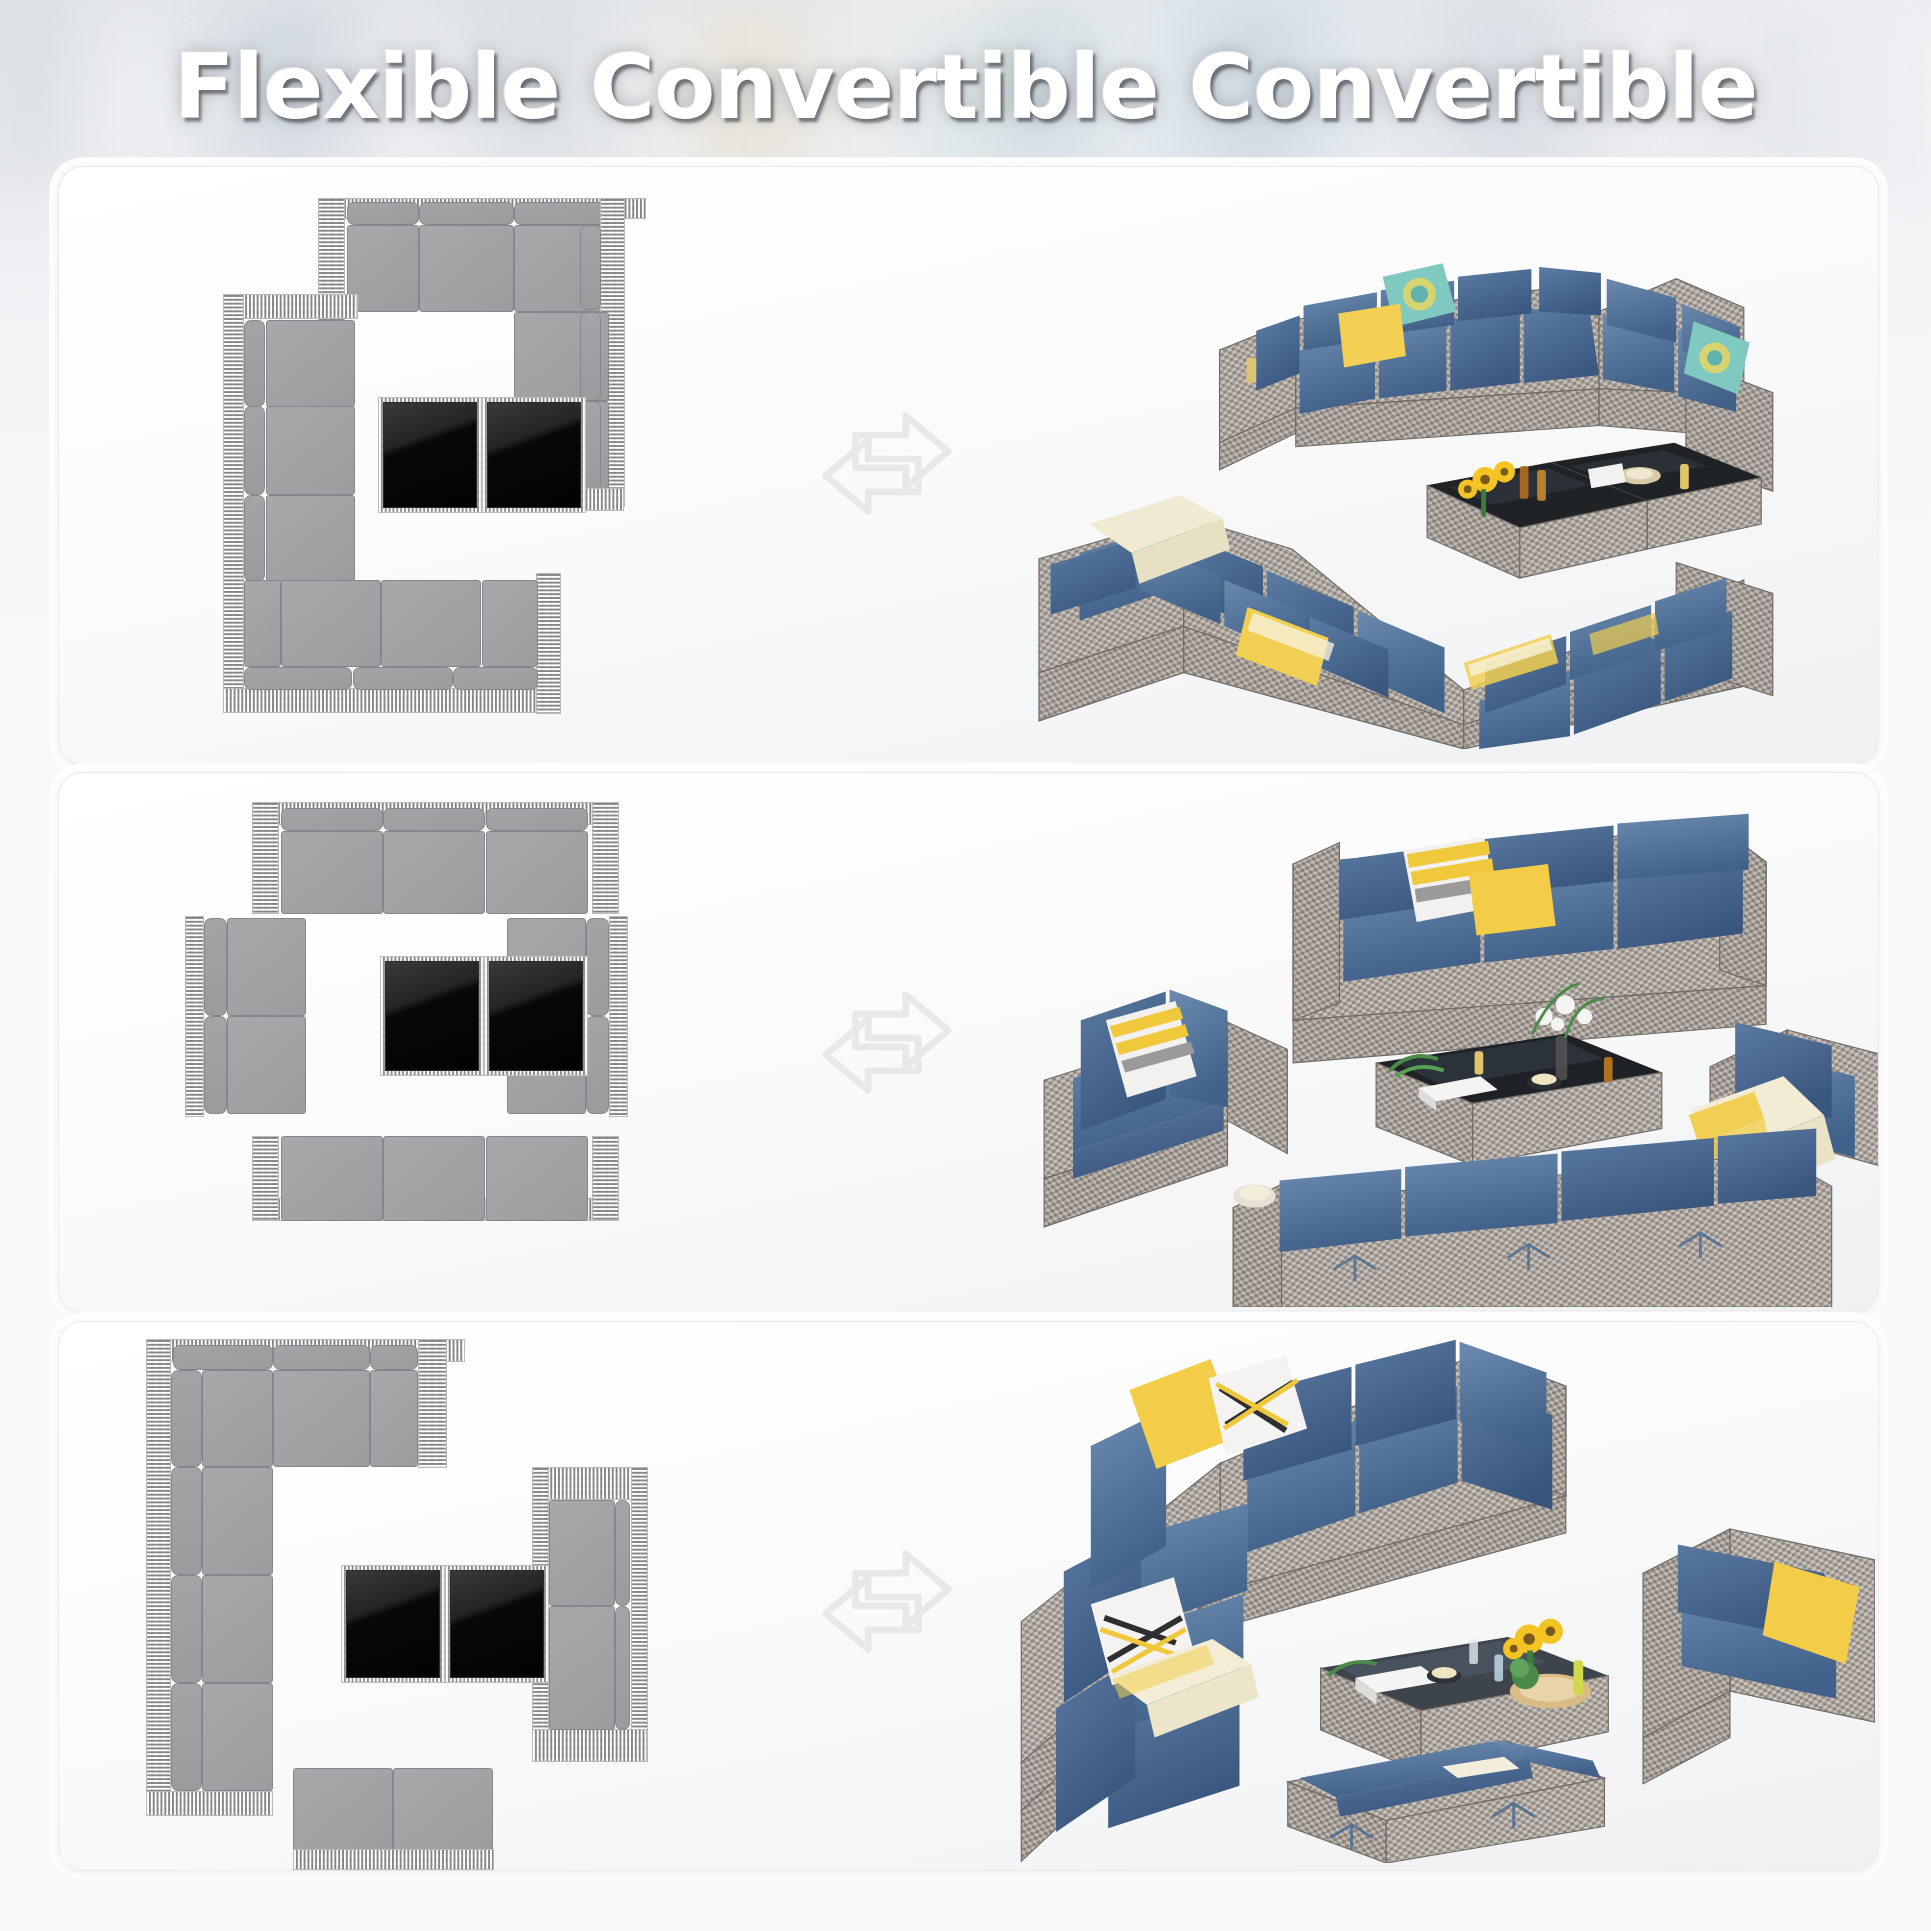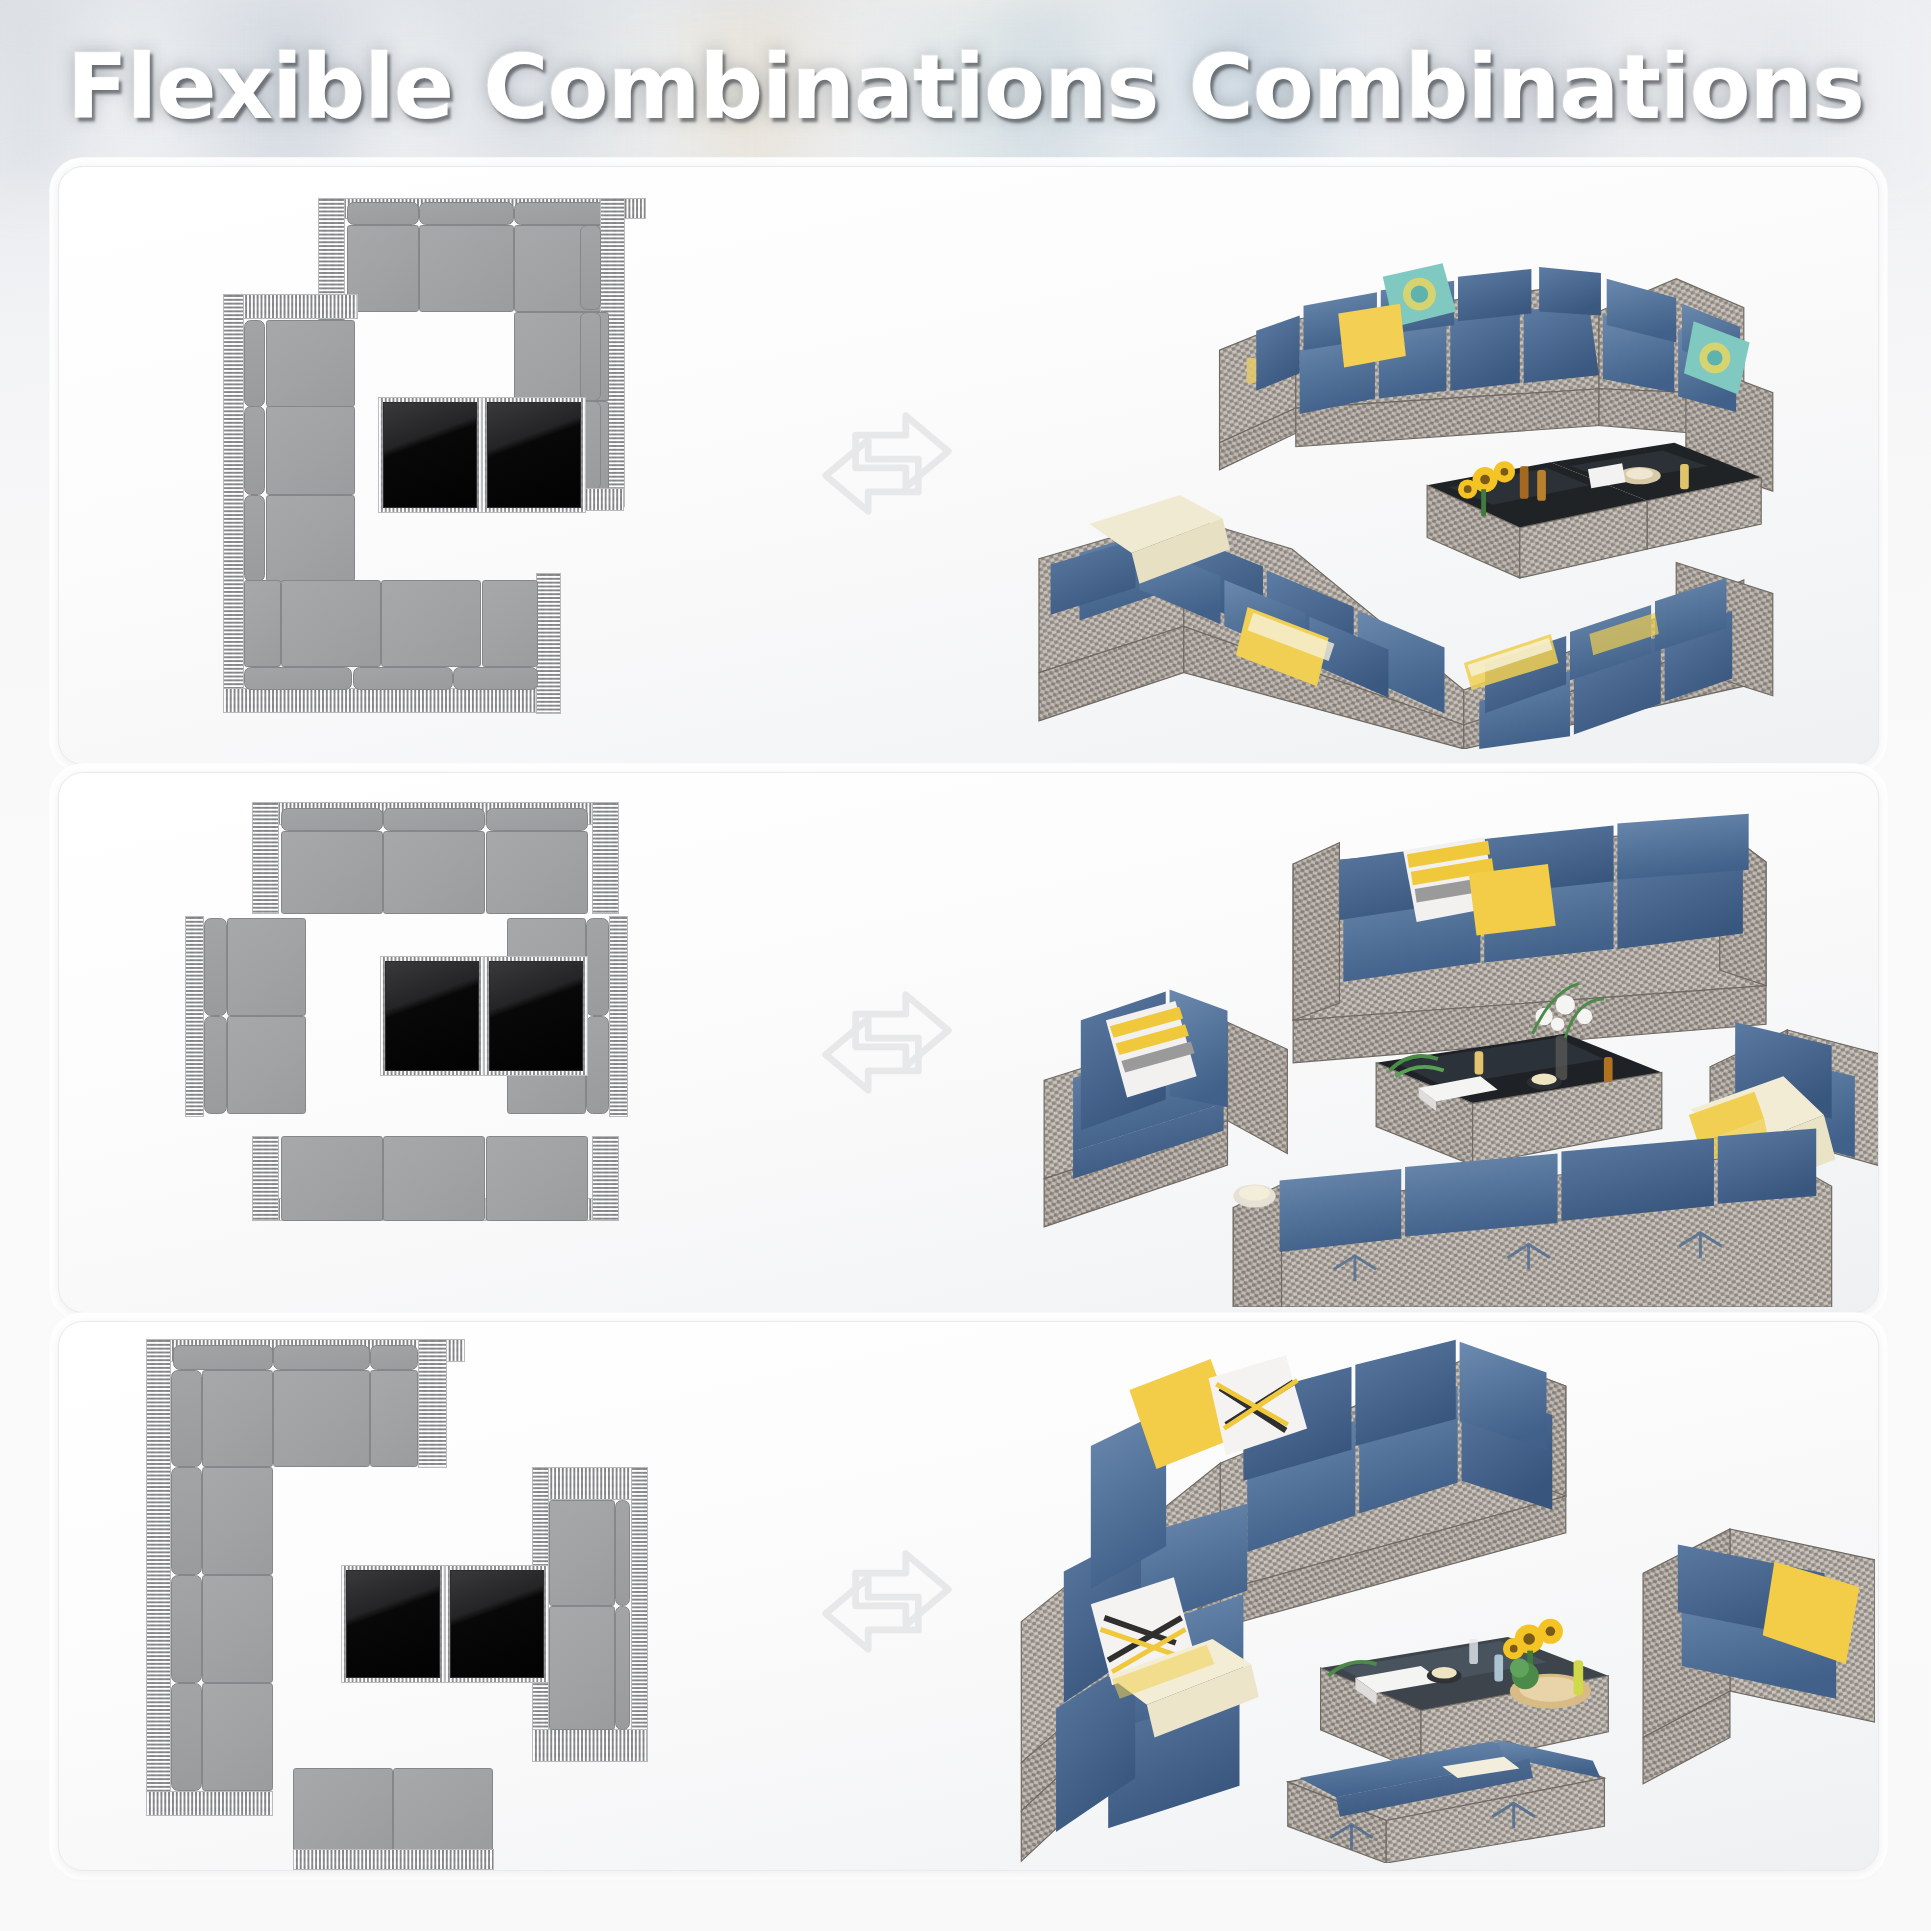--- a/index.html
+++ b/index.html
@@ -152,21 +152,21 @@
 
   
   .photo { position: absolute; }
   .photo svg { width: 100%; height: 100%; display:block; }
 </style>
 </head>
 <body>
 
 <div id="bg"></div>
 
-<h1 id="title">Flexible Combinations Combinations</h1>
+<h1 id="title">Flexible Convertible Convertible</h1>
 
 <section class="panel" id="panel-1">
   <div class="panel-inner">
 
     <div class="schematic">
 
       <div class="wicker h" style="left:259px; top:31px;  width:328px; height:21px;"></div>
       <div class="wicker" style="left:259px; top:31px;  width:27px;  height:239px;"></div>
       <div class="wicker h" style="left:415px; top:31px;  width:126px; height:21px;"></div>
 

